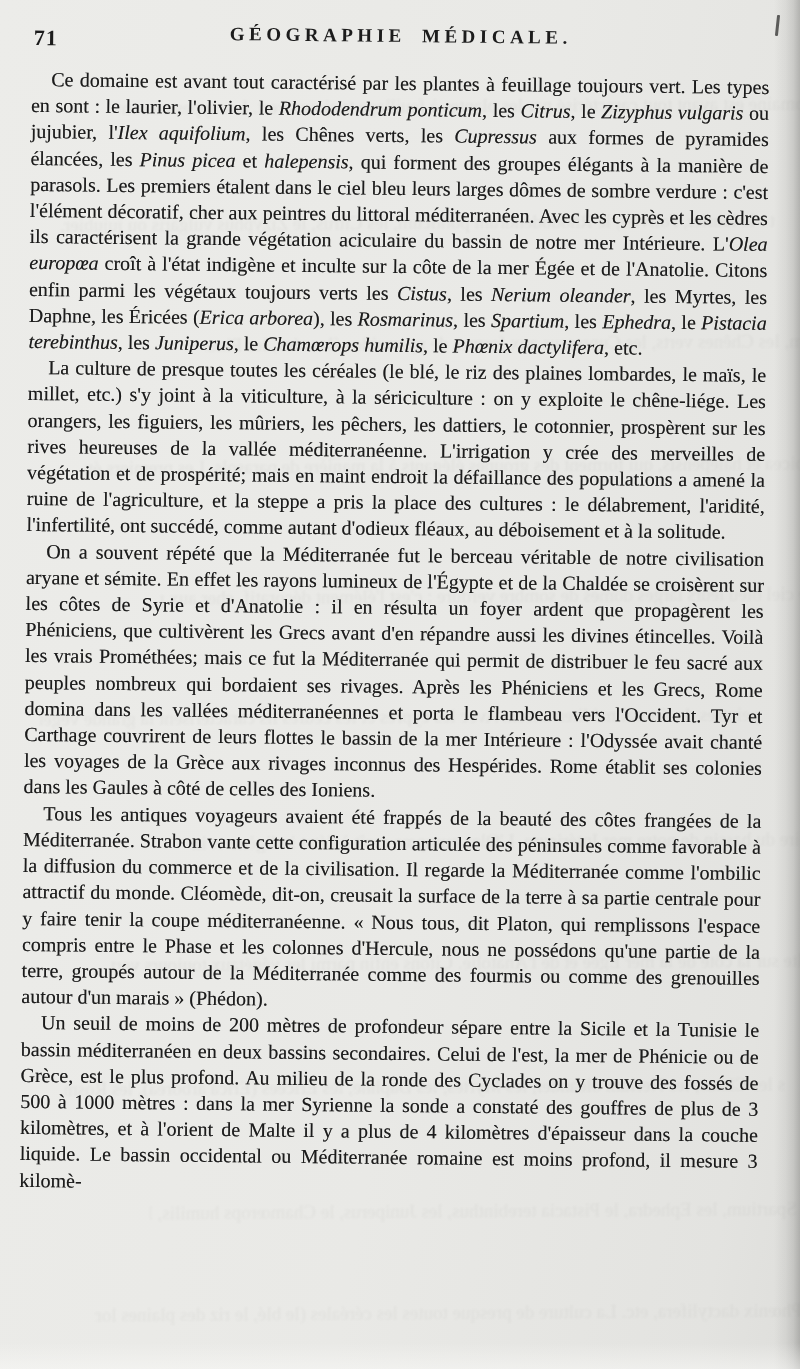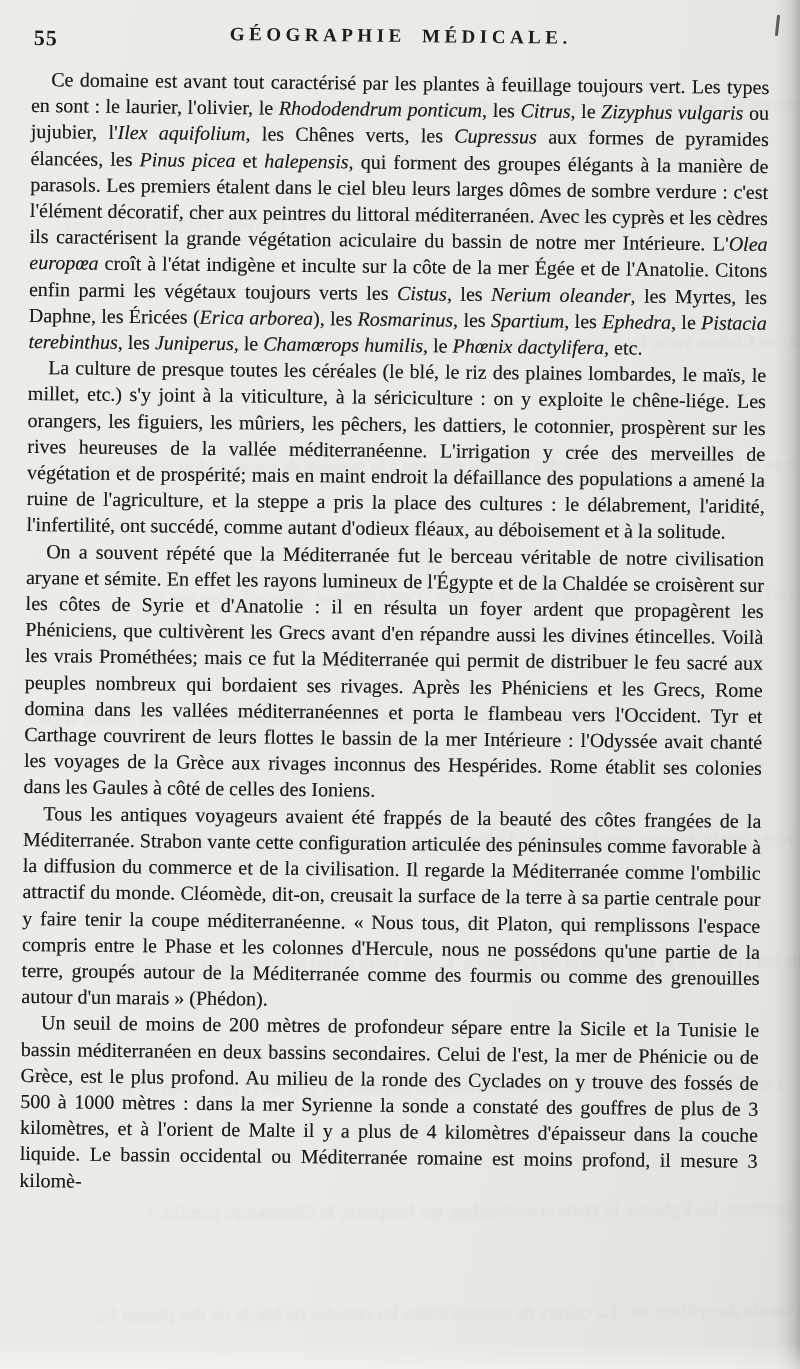--- a/index.html
+++ b/index.html
@@ -92,21 +92,21 @@
       <div class="bleed" style="top: 585px; left: 160px;">ent dans le ciel bleu leurs larges dômes de sombre verdure : c'est l'élément décoratif, cher aux pei</div>
       <div class="bleed" style="top: 706px; left: 40px;">peintres du littoral méditerranéen. Avec les cyprès et les cèdres ils caractérisent la grande végéta</div>
       <div class="bleed" style="top: 830px; left: 190px;">étation aciculaire du bassin de notre mer Intérieure. L'Olea europœa croît à l'état indigène et incu</div>
       <div class="bleed" style="top: 952px; left: 110px;">nculte sur la côte de la mer Égée et de l'Anatolie. Citons enfin parmi les végétaux toujours verts l</div>
       <div class="bleed" style="top: 1076px; left: 65px;">s les Cistus, les Nerium oleander, les Myrtes, les Daphne, les Éricées (Erica arborea), les Rosmarin</div>
       <div class="bleed" style="top: 1200px; left: 150px;">rinus, les Spartium, les Ephedra, le Pistacia terebinthus, les Juniperus, le Chamœrops humilis, le P</div>
       <div class="bleed" style="top: 1302px; left: 95px;">e Phœnix dactylifera, etc. La culture de presque toutes les céréales (le blé, le riz des plaines lom</div>
     </div>
   <div class="content" style="color: rgb(28, 28, 28);">
     <div class="header">
-      <span class="pagenum">55</span>
+      <span class="pagenum">71</span>
       <span class="title">GÉOGRAPHIE MÉDICALE.</span>
     </div>
     <div class="bodytext">
         <p><span>Ce domaine est avant tout caractérisé par les plantes à feuillage toujours vert. Les types en sont : le laurier, l'olivier, le </span><span class="it">Rhododendrum ponticum</span><span>, les </span><span class="it">Citrus</span><span>, le </span><span class="it">Zizyphus vulgaris</span><span> ou jujubier, l'</span><span class="it">Ilex aquifolium</span><span>, les Chênes verts, les </span><span class="it">Cupressus</span><span> aux formes de pyramides élancées, les </span><span class="it">Pinus picea</span><span> et </span><span class="it">halepensis</span><span>, qui forment des groupes élégants à la manière de parasols. Les premiers étalent dans le ciel bleu leurs larges dômes de sombre verdure : c'est l'élément décoratif, cher aux peintres du littoral méditerranéen. Avec les cyprès et les cèdres ils caractérisent la grande végétation aciculaire du bassin de notre mer Intérieure. L'</span><span class="it">Olea europœa</span><span> croît à l'état indigène et inculte sur la côte de la mer Égée et de l'Anatolie. Citons enfin parmi les végétaux toujours verts les </span><span class="it">Cistus</span><span>, les </span><span class="it">Nerium oleander</span><span>, les Myrtes, les Daphne, les Éricées (</span><span class="it">Erica arborea</span><span>), les </span><span class="it">Rosmarinus</span><span>, les </span><span class="it">Spartium</span><span>, les </span><span class="it">Ephedra</span><span>, le </span><span class="it">Pistacia terebinthus</span><span>, les </span><span class="it">Juniperus</span><span>, le </span><span class="it">Chamœrops humilis</span><span>, le </span><span class="it">Phœnix dactylifera</span><span>, etc.</span></p>
         <p><span>La culture de presque toutes les céréales (le blé, le riz des plaines lombardes, le maïs, le millet, etc.) s'y joint à la viticulture, à la sériciculture : on y exploite le chêne-liége. Les orangers, les figuiers, les mûriers, les pêchers, les dattiers, le cotonnier, prospèrent sur les rives heureuses de la vallée méditerranéenne. L'irrigation y crée des merveilles de végétation et de prospérité; mais en maint endroit la défaillance des populations a amené la ruine de l'agriculture, et la steppe a pris la place des cultures : le délabrement, l'aridité, l'infertilité, ont succédé, comme autant d'odieux fléaux, au déboisement et à la solitude.</span></p>
         <p><span>On a souvent répété que la Méditerranée fut le berceau véritable de notre civilisation aryane et sémite. En effet les rayons lumineux de l'Égypte et de la Chaldée se croisèrent sur les côtes de Syrie et d'Anatolie : il en résulta un foyer ardent que propagèrent les Phéniciens, que cultivèrent les Grecs avant d'en répandre aussi les divines étincelles. Voilà les vrais Prométhées; mais ce fut la Méditerranée qui permit de distribuer le feu sacré aux peuples nombreux qui bordaient ses rivages. Après les Phéniciens et les Grecs, Rome domina dans les vallées méditerranéennes et porta le flambeau vers l'Occident. Tyr et Carthage couvrirent de leurs flottes le bassin de la mer Intérieure : l'Odyssée avait chanté les voyages de la Grèce aux rivages inconnus des Hespérides. Rome établit ses colonies dans les Gaules à côté de celles des Ioniens.</span></p>
         <p><span>Tous les antiques voyageurs avaient été frappés de la beauté des côtes frangées de la Méditerranée. Strabon vante cette configuration articulée des péninsules comme favorable à la diffusion du commerce et de la civilisation. Il regarde la Méditerranée comme l'ombilic attractif du monde. Cléomède, dit-on, creusait la surface de la terre à sa partie centrale pour y faire tenir la coupe méditerranéenne. « Nous tous, dit Platon, qui remplissons l'espace compris entre le Phase et les colonnes d'Hercule, nous ne possédons qu'une partie de la terre, groupés autour de la Méditerranée comme des fourmis ou comme des grenouilles autour d'un marais » (Phédon).</span></p>
         <p><span>Un seuil de moins de 200 mètres de profondeur sépare entre la Sicile et la Tunisie le bassin méditerranéen en deux bassins secondaires. Celui de l'est, la mer de Phénicie ou de Grèce, est le plus profond. Au milieu de la ronde des Cyclades on y trouve des fossés de 500 à 1000 mètres : dans la mer Syrienne la sonde a constaté des gouffres de plus de 3 kilomètres, et à l'orient de Malte il y a plus de 4 kilomètres d'épaisseur dans la couche liquide. Le bassin occidental ou Méditerranée romaine est moins profond, il mesure 3 kilomè-</span></p>
       </div>
   </div>

